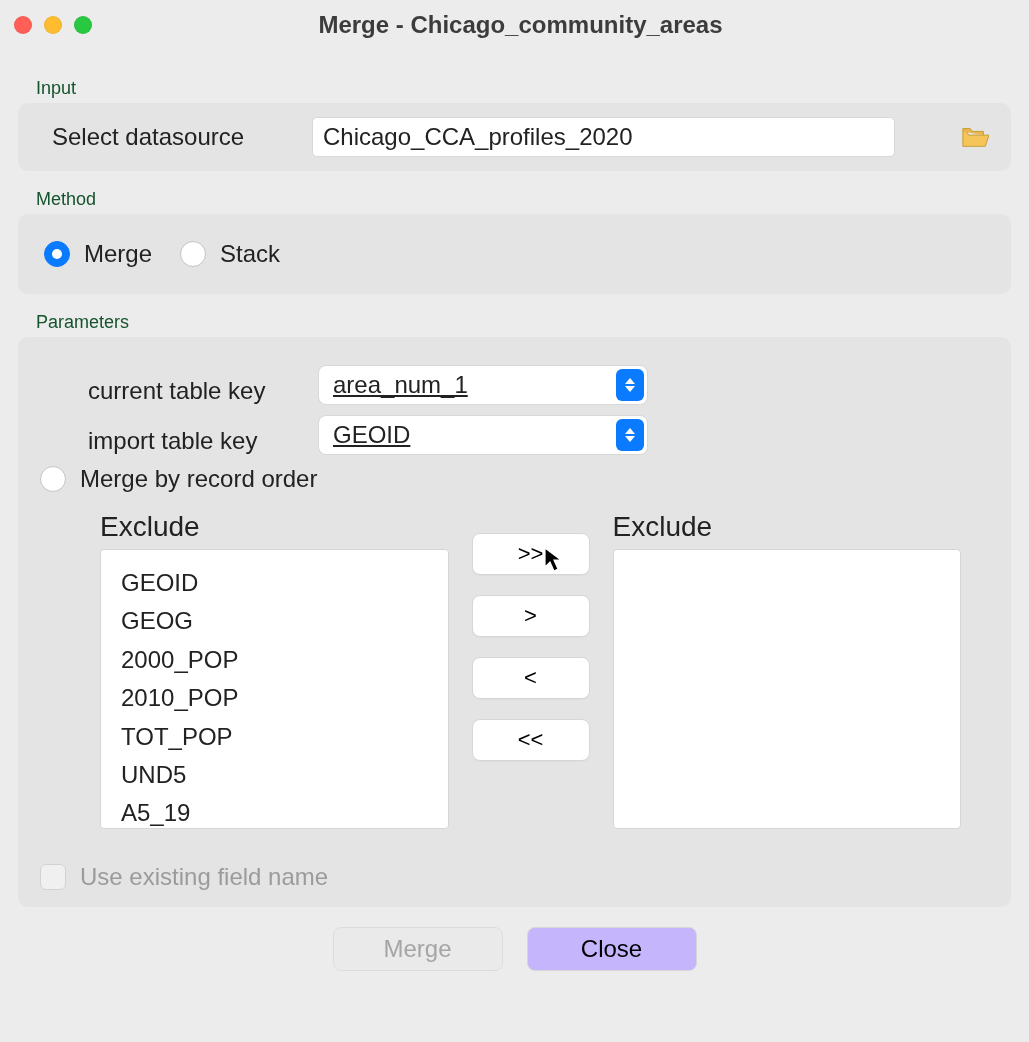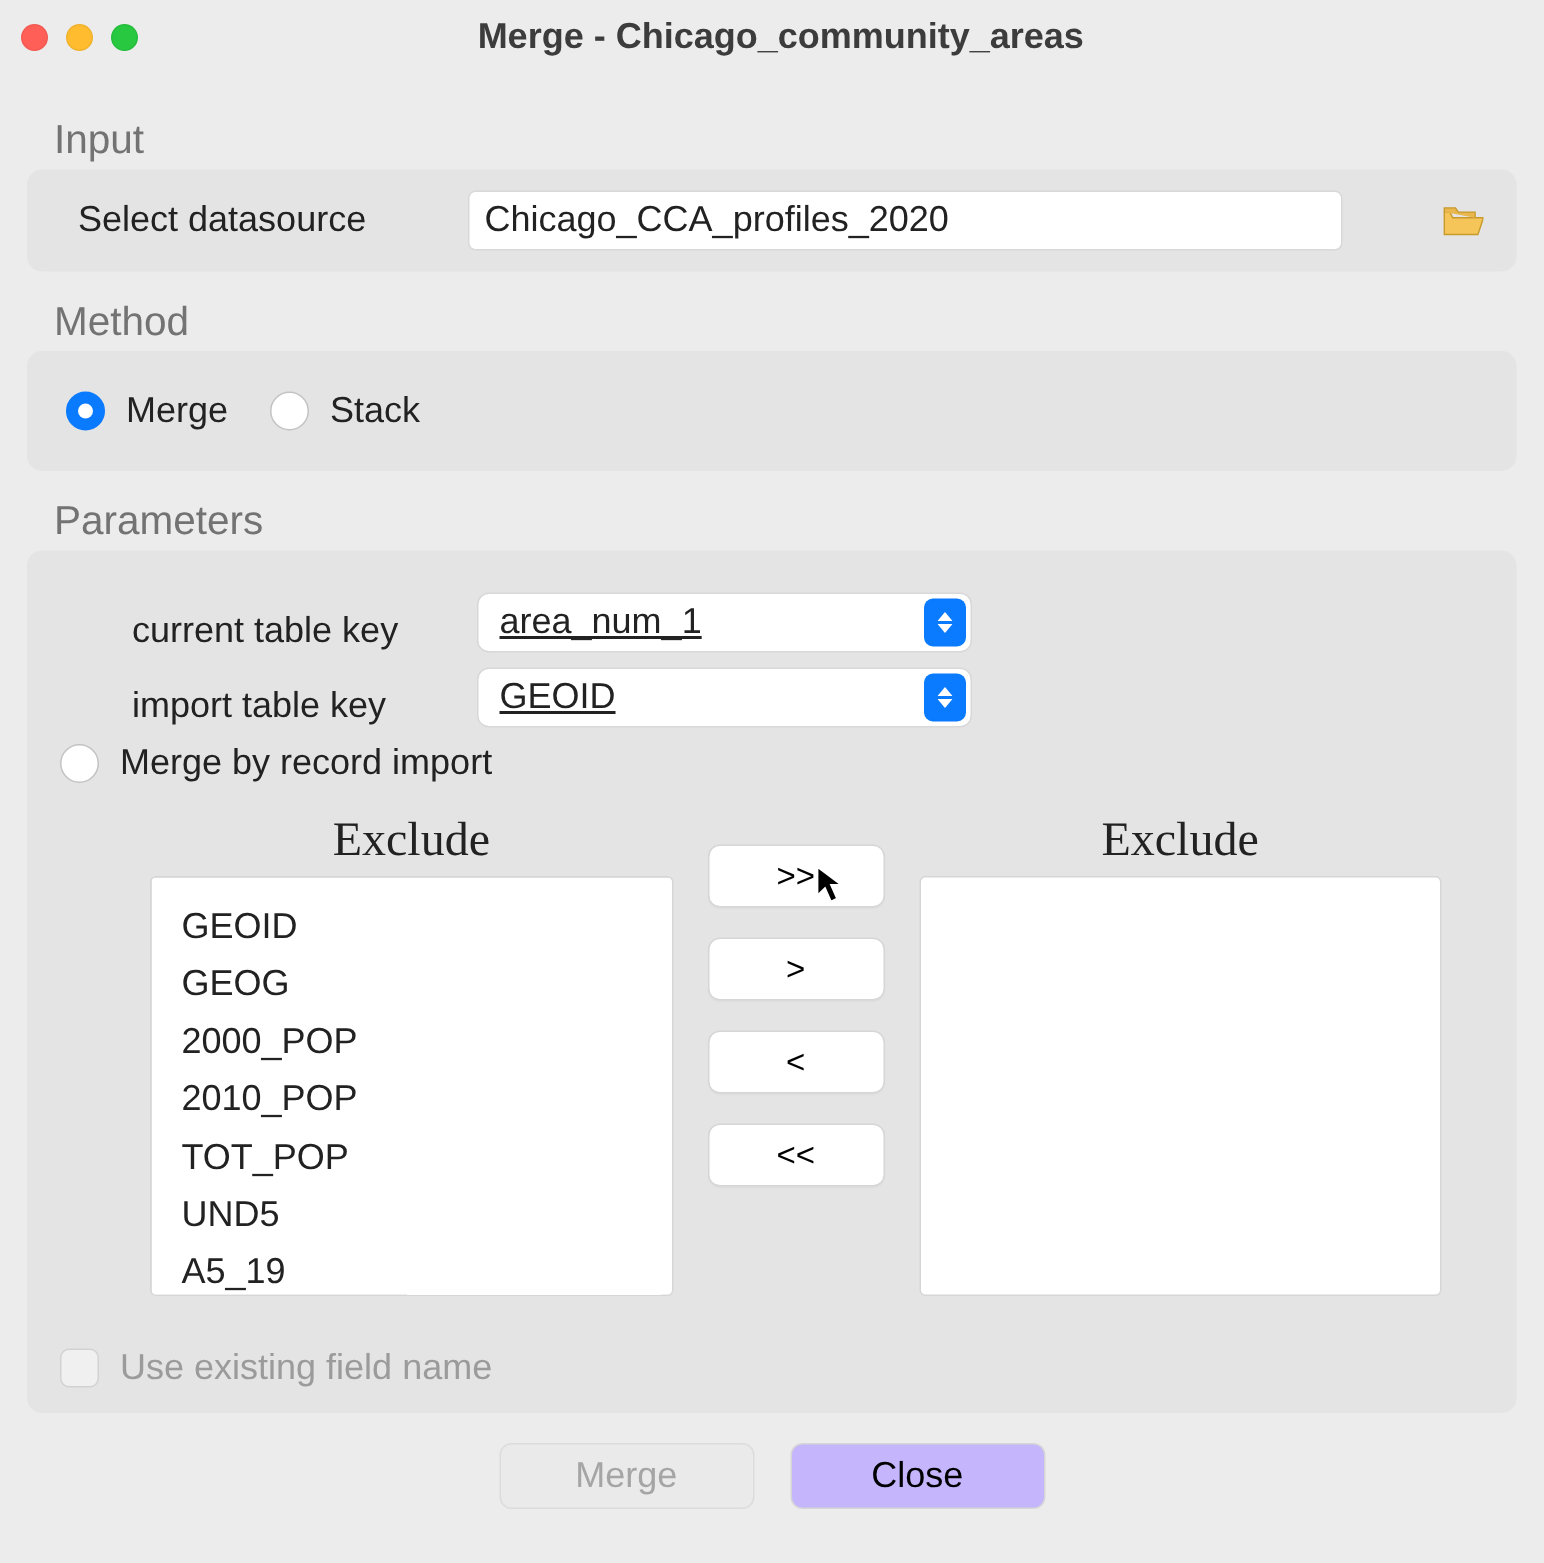--- a/index.html
+++ b/index.html
@@ -24,21 +24,21 @@
   .light { width: 18px; height: 18px; border-radius: 50%; }
   .red { background: #ff5f57; border: 1px solid rgba(0,0,0,.05); }
   .yellow { background: #febc2e; border: 1px solid rgba(0,0,0,.05); }
   .green { background: #28c840; border: 1px solid rgba(0,0,0,.05); }
   .title {
     position: absolute; left: 12px; right: 0; text-align: center;
     font-weight: 700; font-size: 24px; color: #3c3c3c;
     pointer-events: none;
   }
   .content { padding: 10px 18px 0 18px; }
-  .section-label { font-size: 27px; color: #737373; margin: 18px 0 4px 18px; }
+  .section-label { font-size: 18px; color: #14532d; margin: 18px 0 4px 18px; }
   .panel {
     background: #e4e4e4;
     border-radius: 10px;
     padding: 14px 16px;
   }
   .input-row { display: flex; align-items: center; gap: 20px; }
   .ds-label { font-size: 24px; margin-left: 18px; min-width: 240px; }
   .text-input {
     flex: 1;
     height: 40px;
@@ -86,21 +86,21 @@
   }
   .select-stepper svg { display: block; }
   .dual-list {
     display: grid;
     grid-template-columns: 1fr 140px 1fr;
     gap: 12px;
     margin-top: 18px;
     align-items: start;
     padding: 0 28px 0 60px;
   }
-  .col-header { text-align: center; font-size: 32px; margin-bottom: 6px; font-family: Liberation Serif, serif; }
+  .col-header { text-align: left; font-size: 28px; margin-bottom: 6px; }
   .listbox {
     background: #fff; border: 1px solid #d6d6d6; border-radius: 4px;
     height: 280px; overflow: auto; padding: 14px 20px;
     font-size: 24px; line-height: 1.6;
   }
   .listbox .item { white-space: nowrap; }
   .mover-col {
     display: flex; flex-direction: column; gap: 20px;
     align-items: center; margin-top: 22px; position: relative;
   }
@@ -203,21 +203,21 @@
             <svg width="10" height="6" viewBox="0 0 10 6">
                 <path d="M0 0 L5 6 L10 0 Z" fill="#fff"></path>
               </svg>
           </div>
         </div>
       </div>
     </div>
 
     <div class="radio-group" style="margin-top:10px;">
       <span class="radio-ctrl"></span>
-      <span class="radio-label">Merge by record import</span>
+      <span class="radio-label">Merge by record order</span>
     </div>
 
     <div class="dual-list">
       <div>
         <div class="col-header">Exclude</div>
         <div class="listbox" id="exclude-list">
             <div class="item">GEOID</div>
             <div class="item">GEOG</div>
             <div class="item">2000_POP</div>
             <div class="item">2010_POP</div>

